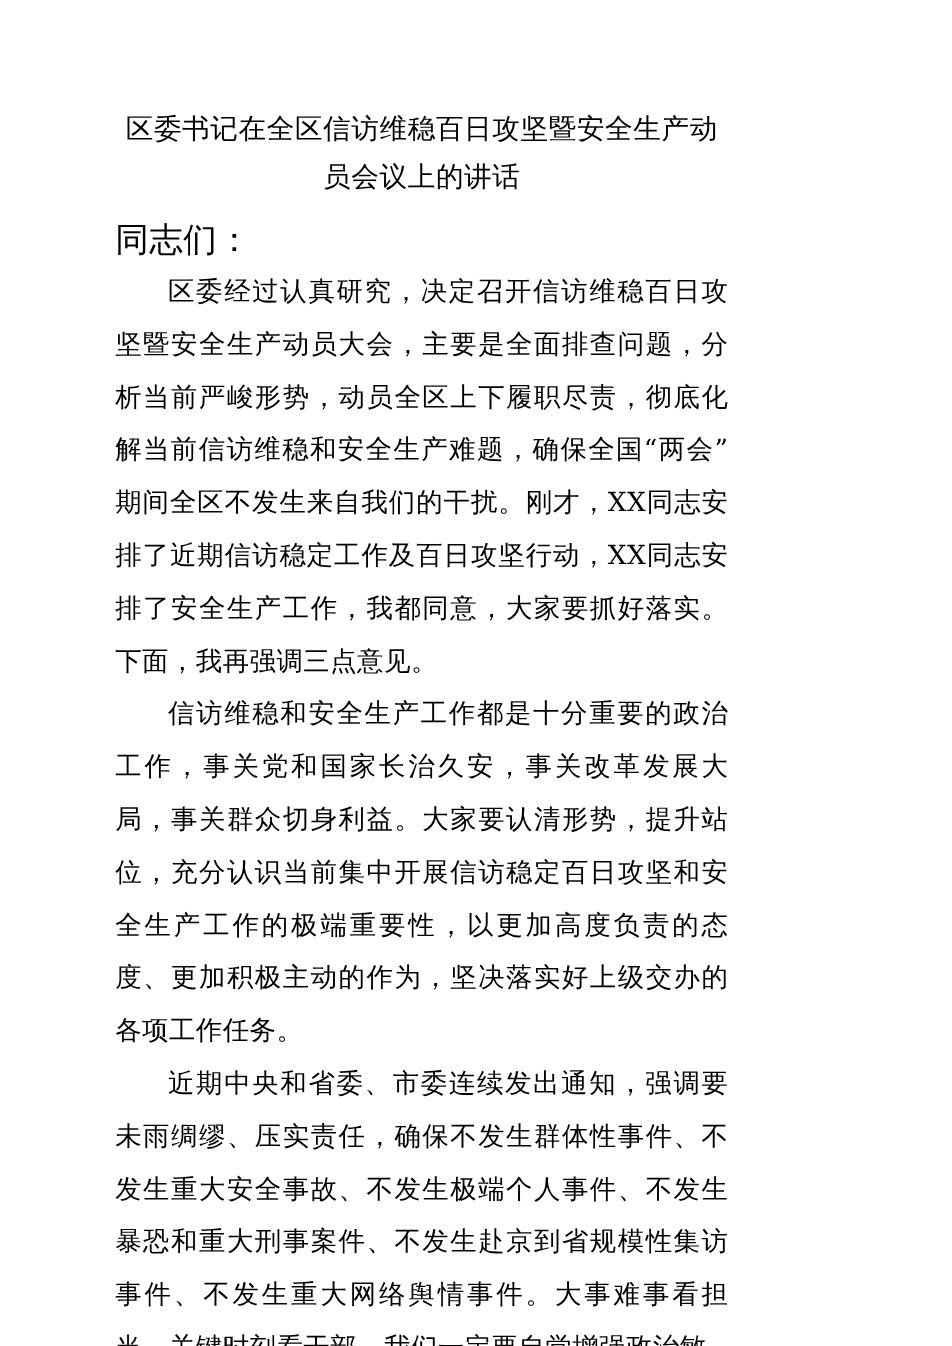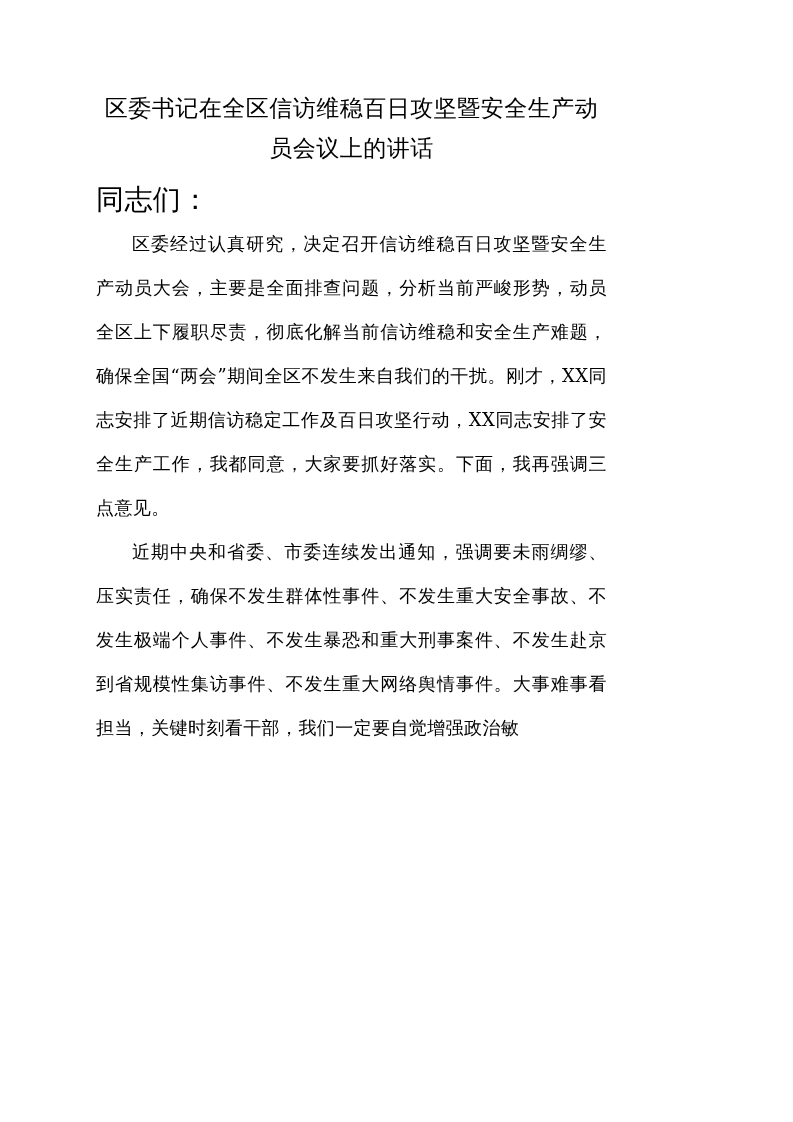--- a/index.html
+++ b/index.html
@@ -33,21 +33,21 @@
     padding: 0 6px;
   }
   .salutation {
     font-size: 28px;
     line-height: 44px;
     margin: 0;
     text-indent: 0;
     letter-spacing: 0.4px;
   }
   .para {
-    font-size: 18px;
+    font-size: 22px;
     line-height: 44px;
     margin: 0;
     text-indent: 2em;
     text-align: justify;
     text-justify: inter-ideograph;
     letter-spacing: 0.4px;
   }
   .para.heading {
     text-indent: 2em;
   }
@@ -57,16 +57,17 @@
 
 <div class="page">
 
   <div class="doc-title">区委书记在全区信访维稳百日攻坚暨安全生产动员会议上的讲话</div>
 
   <p class="salutation">同志们：</p>
 
   <p class="para">区委经过认真研究，决定召开信访维稳百日攻坚暨安全生产动员大会，主要是全面排查问题，分析当前严峻形势，动员全区上下履职尽责，彻底化解当前信访维稳和安全生产难题，确保全国“两会”期间全区不发生来自我们的干扰。刚才，XX同志安排了近期信访稳定工作及百日攻坚行动，XX同志安排了安全生产工作，我都同意，大家要抓好落实。下面，我再强调三点意见。</p>
 
 
+  <p class="para">信访维稳和安全生产工作都是十分重要的政治工作，事关党和国家长治久安，事关改革发展大局，事关群众切身利益。大家要认清形势，提升站位，充分认识当前集中开展信访稳定百日攻坚和安全生产工作的极端重要性，以更加高度负责的态度、更加积极主动的作为，坚决落实好上级交办的各项工作任务。</p>
 
   <p class="para">近期中央和省委、市委连续发出通知，强调要未雨绸缪、压实责任，确保不发生群体性事件、不发生重大安全事故、不发生极端个人事件、不发生暴恐和重大刑事案件、不发生赴京到省规模性集访事件、不发生重大网络舆情事件。大事难事看担当，关键时刻看干部，我们一定要自觉增强政治敏</p>
 
 </div>
 
 </body></html>

